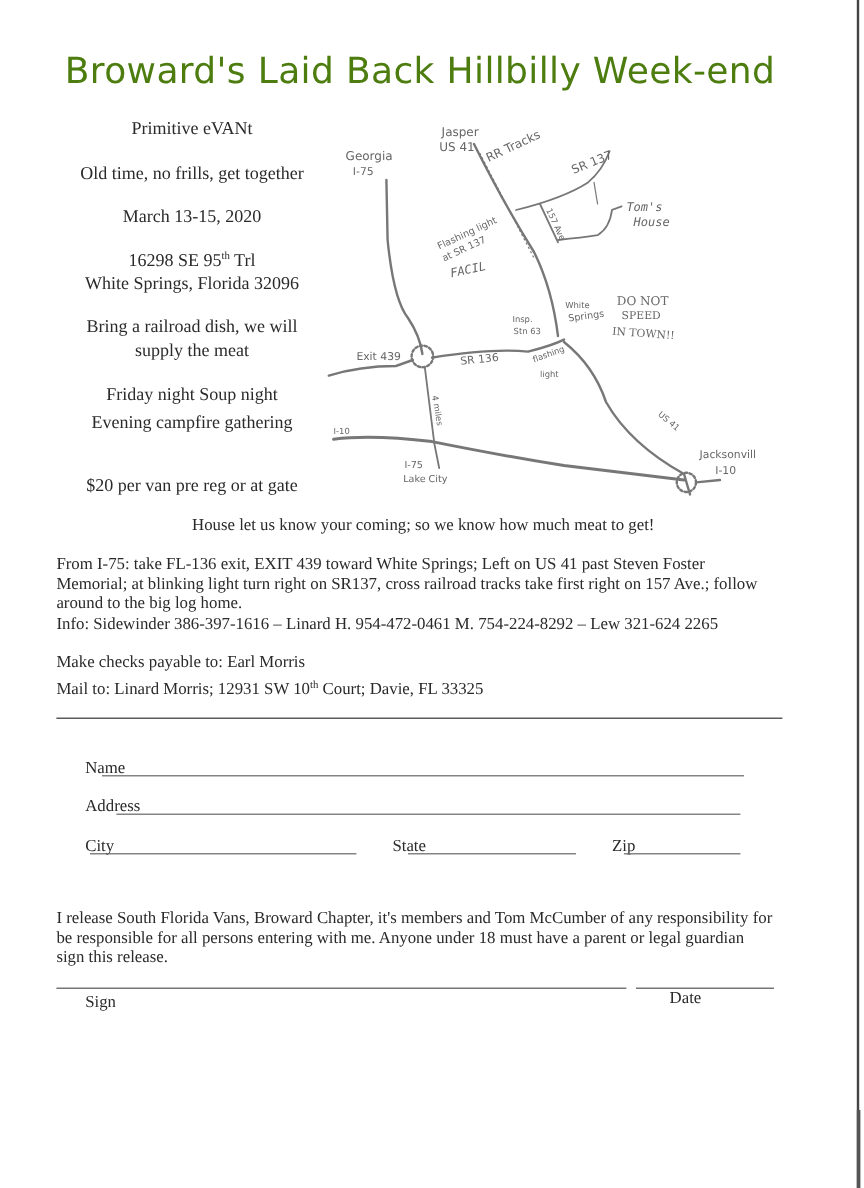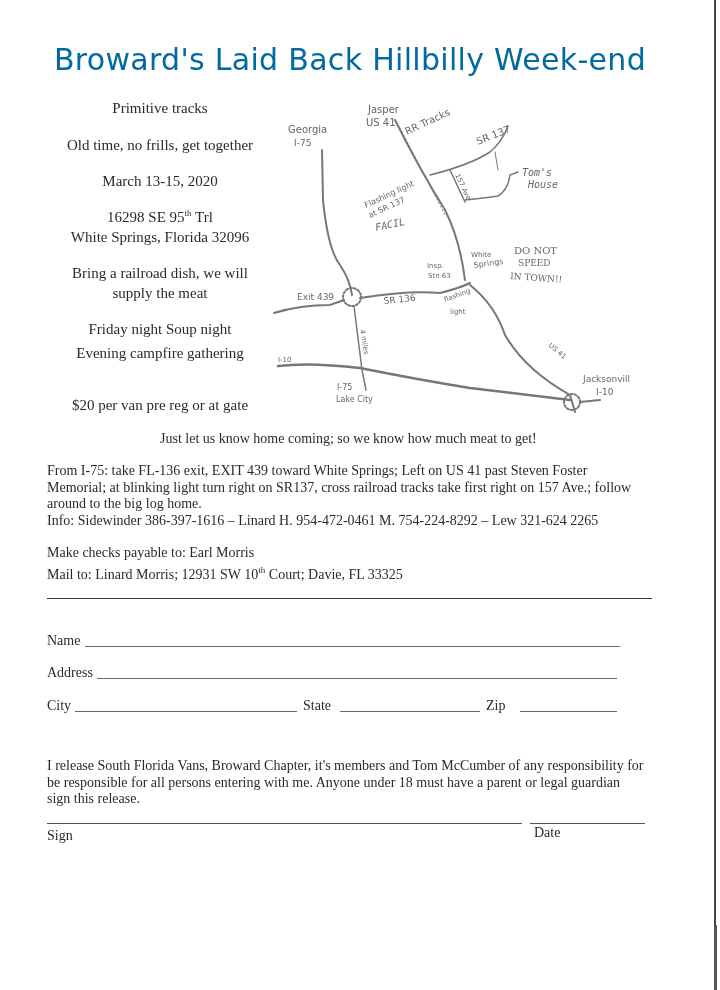--- a/index.html
+++ b/index.html
@@ -1,44 +1,44 @@
 <!DOCTYPE html>
 <html><head>
 <meta charset="utf-8">
 <style>
   html, body { margin:0; padding:0; }
   body { width:720px; height:990px; background:#fff; position:relative; overflow:hidden;
          font-family:"Liberation Serif", serif; color:#222; }
   .edge { position:absolute; right:4px; top:0; width:2px; height:990px; background:#444; }
   .edge.lower { right:3px; top:925px; height:65px; width:3px; background:#555; }
   .title { position:absolute; left:0; top:42px; width:700px; text-align:center;
-           font-family:"DejaVu Sans", sans-serif; font-size:30px; color:#0369a1; letter-spacing:0.3px; }
+           font-family:"DejaVu Sans", sans-serif; font-size:30px; color:#4d7c0f; letter-spacing:0.3px; }
   .left-col { position:absolute; left:40px; top:96px; width:240px; text-align:center; font-size:15px; color:#2a2a2a; }
   .left-col div { position:absolute; left:0; width:240px; }
   .bold { font-weight:normal; }
   .map { position:absolute; left:270px; top:90px; width:360px; height:330px; }
   .map text { font-family:"DejaVu Sans", sans-serif; fill:#666; }
   .map .hand { font-family:"DejaVu Sans Mono", monospace; font-style:italic; }
   .map .serif { font-family:"DejaVu Serif", serif; }
   .para { position:absolute; font-size:14px; color:#2a2a2a; line-height:16.5px; }
   .hline { position:absolute; height:1px; background:#555; }
-  .lbl { position:absolute; font-size:14px; color:#2a2a2a; }
+  .lbl { position:absolute; font-size:14px; color:#2a2a2a;margin-left:24px; }
   .field-line { position:absolute; height:1px; background:#666; }
   sup { font-size:9px; }
 </style>
 </head>
 <body>
 
 <div class="edge"></div>
 <div class="edge lower"></div>
 
 <div class="title">Broward's Laid Back Hillbilly Week-end</div>
 
 <div class="left-col">
-  <div style="top:4px">Primitive tracks</div>
+  <div style="top:4px">Primitive eVANt</div>
   <div style="top:41px">Old time, no frills, get together</div>
   <div style="top:77px" class="bold">March 13-15, 2020</div>
   <div style="top:112px"><span>16298 SE 95</span><sup>th</sup><span> Trl</span></div>
   <div style="top:133px">White Springs, Florida 32096</div>
   <div style="top:169px">Bring a railroad dish, we will</div>
   <div style="top:189px">supply the meat</div>
   <div style="top:225px">Friday night Soup night</div>
   <div style="top:249px">Evening campfire gathering</div>
   <div style="top:301px">$20 per van pre reg or at gate</div>
 </div>
@@ -99,21 +99,21 @@
   <text x="180" y="224" font-size="7">light</text>
   <text x="90" y="240" font-size="7" transform="rotate(80 90 240)">4 miles</text>
   <text x="8" y="272" font-size="7">I-10</text>
   <text x="67" y="300" font-size="8">I-75</text>
   <text x="66" y="312" font-size="8">Lake City</text>
   <text x="278" y="256" font-size="7" transform="rotate(40 278 256)">US 41</text>
   <text x="313" y="292" font-size="9">Jacksonville</text>
   <text x="326" y="305" font-size="9">I-10</text>
 </svg>
 
-<div class="para" style="left:160px; top:431px;">Just let us know home coming; so we know how much meat to get!</div>
+<div class="para" style="left:160px; top:431px;">House let us know your coming; so we know how much meat to get!</div>
 
 <div class="para" style="left:47px; top:463px; width:640px;">
   <div>From I-75: take FL-136 exit, EXIT 439 toward White Springs; Left on US 41 past Steven Foster</div>
   <div>Memorial; at blinking light turn right on SR137, cross railroad tracks take first right on 157 Ave.; follow</div>
   <div>around to the big log home.</div>
   <div>Info: Sidewinder 386-397-1616 – Linard H. 954-472-0461 M. 754-224-8292 – Lew 321-624 2265</div>
 </div>
 
 <div class="para" style="left:47px; top:545px; width:640px;">
   <div>Make checks payable to: Earl Morris</div>

